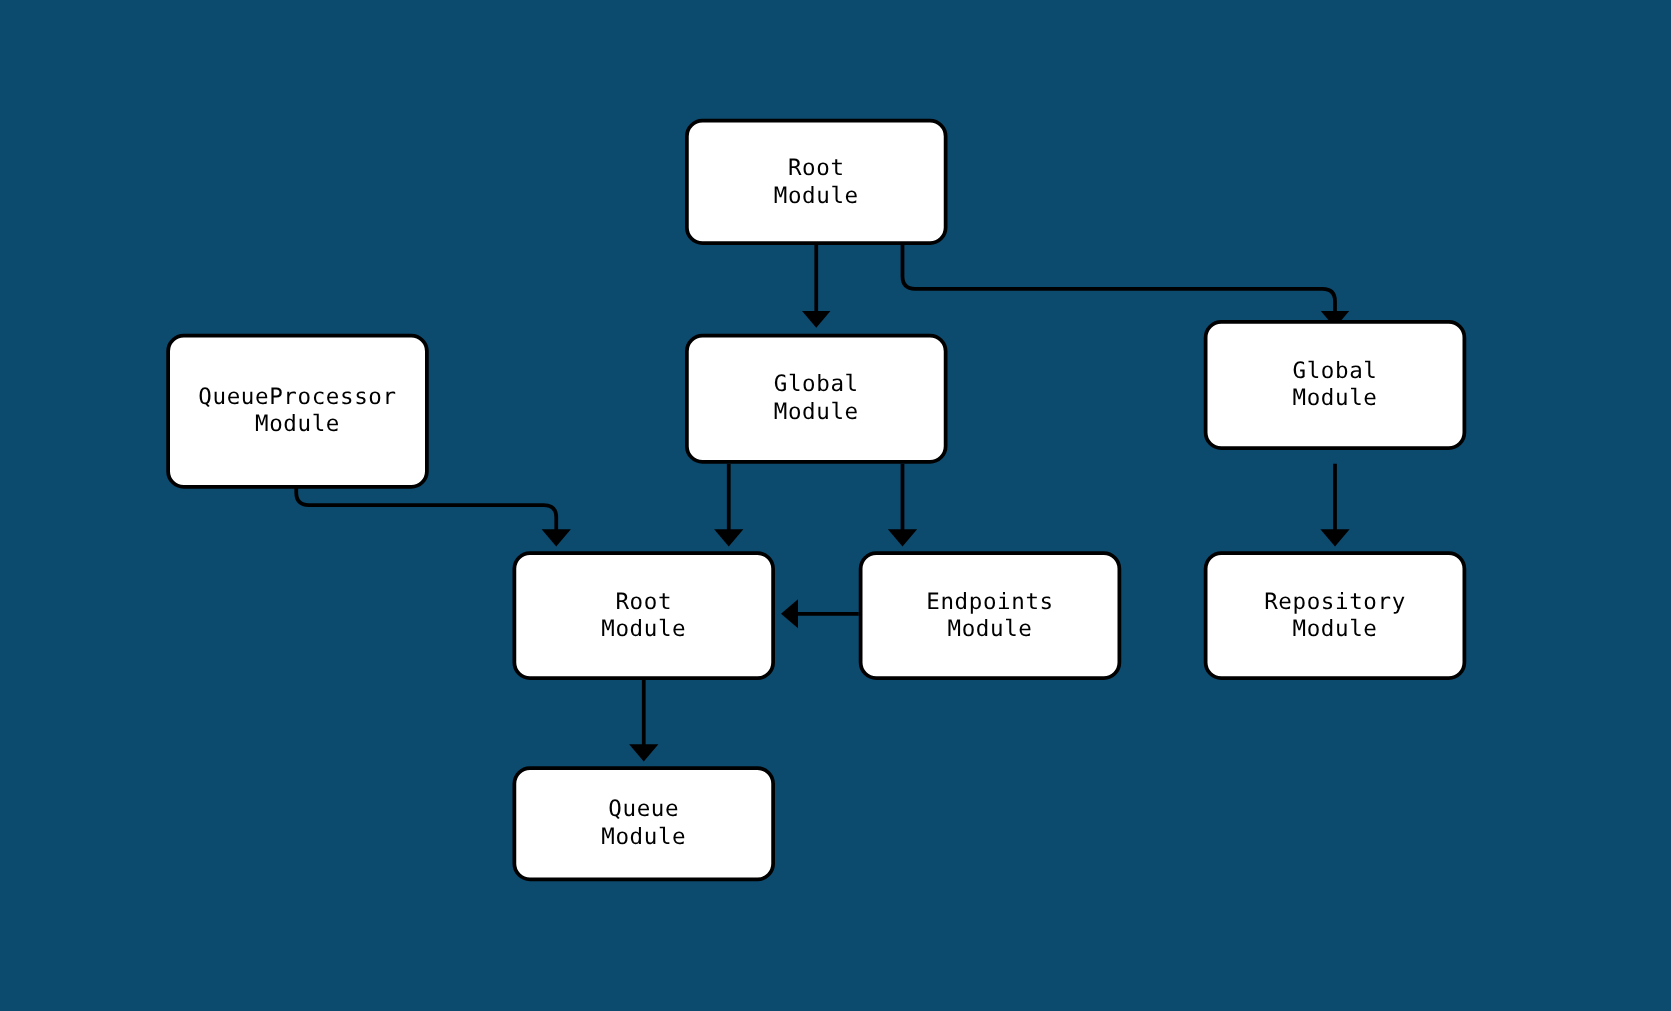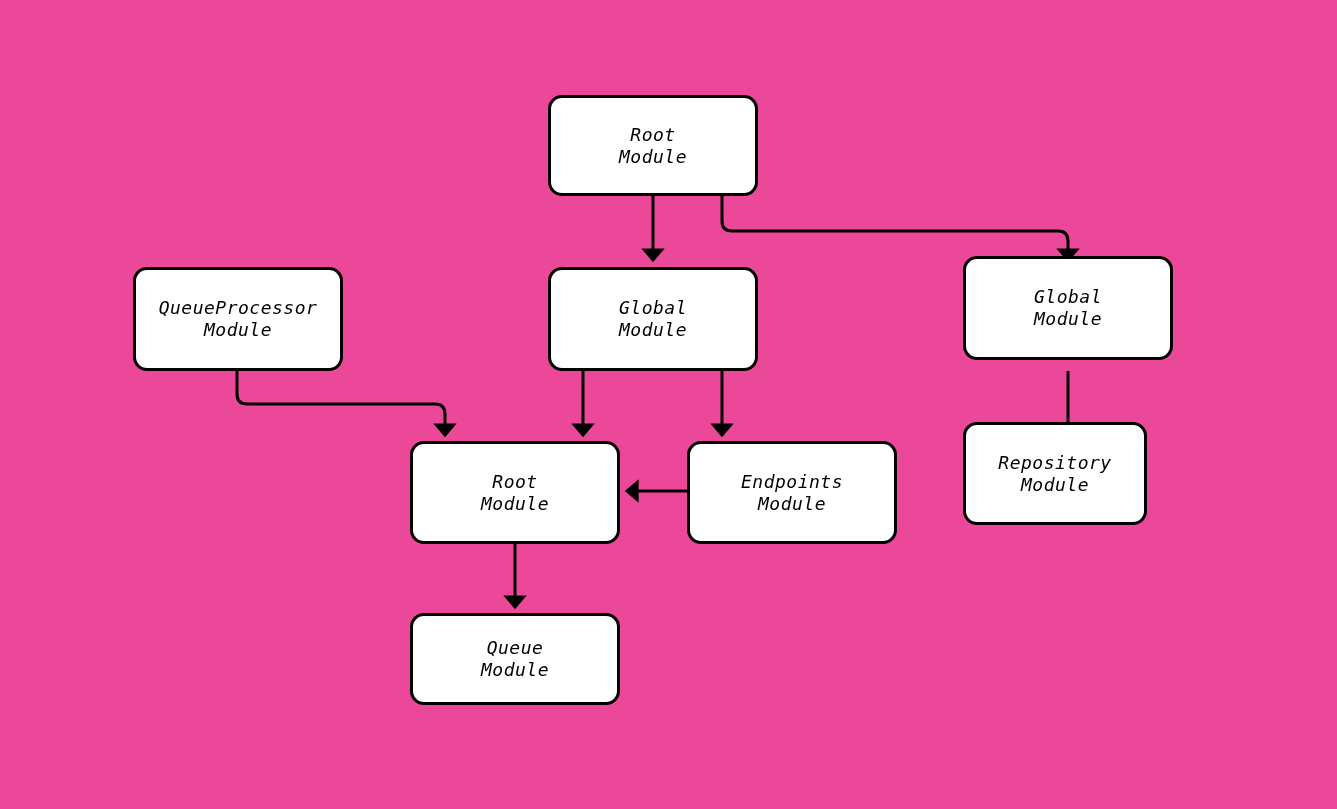--- a/index.html
+++ b/index.html
@@ -47,21 +47,21 @@
     font-size: 18px;
     line-height: 22px;
     color: #000000;
     letter-spacing: 0.5px;
     white-space: nowrap;
   }
 </style>
 </head>
 <body>
 
-<div id="diagram-canvas" style="background: #ec4899; font-style: italic;">
+<div id="diagram-canvas" style="background: #0c4a6e;">
 
   <svg id="edge-layer" viewBox="0 0 1337 809" width="1337" height="809" xmlns="http://www.w3.org/2000/svg">
     <defs>
       <marker id="arrowhead" markerWidth="9" markerHeight="9" refX="1.2" refY="4.5" orient="auto" markerUnits="strokeWidth">
         <path d="M 0 0.6 L 0 8.4 L 4.6 4.5 z" fill="#000000"></path>
       </marker>
     </defs>
     <g id="edge-group" fill="none" stroke="#000000" stroke-width="3" stroke-linecap="butt" stroke-linejoin="round">
         <path d="M 653 196 L 653 252" marker-end="url(#arrowhead)"></path>
         <path d="M 722 196 L 722 221 Q 722 231 732 231 L 1058 231 Q 1068 231 1068 241 L 1068 252" marker-end="url(#arrowhead)"></path>
@@ -72,41 +72,41 @@
         <path d="M 515 544 L 515 599" marker-end="url(#arrowhead)"></path>
         <path d="M 1068 371 L 1068 427" marker-end="url(#arrowhead)"></path>
       </g>
   </svg>
 
   <div id="node-layer">
       <div class="node" style="left: 548px; top: 95px; width: 210px; height: 101px; border-color: rgb(0, 0, 0); border-width: 3px; border-radius: 14px;">
         <div class="node-line" style="color: rgb(0, 0, 0);">Root</div>
         <div class="node-line" style="color: rgb(0, 0, 0);">Module</div>
       </div>
-      <div class="node" style="left: 133px; top: 267px; width: 210px; height: 104px; border-color: rgb(0, 0, 0); border-width: 3px; border-radius: 14px;">
+      <div class="node" style="left: 133px; top: 267px; width: 210px; height: 124px; border-color: rgb(0, 0, 0); border-width: 3px; border-radius: 14px;">
         <div class="node-line" style="color: rgb(0, 0, 0);">QueueProcessor</div>
         <div class="node-line" style="color: rgb(0, 0, 0);">Module</div>
       </div>
       <div class="node" style="left: 548px; top: 267px; width: 210px; height: 104px; border-color: rgb(0, 0, 0); border-width: 3px; border-radius: 14px;">
         <div class="node-line" style="color: rgb(0, 0, 0);">Global</div>
         <div class="node-line" style="color: rgb(0, 0, 0);">Module</div>
       </div>
       <div class="node" style="left: 963px; top: 256px; width: 210px; height: 104px; border-color: rgb(0, 0, 0); border-width: 3px; border-radius: 14px;">
         <div class="node-line" style="color: rgb(0, 0, 0);">Global</div>
         <div class="node-line" style="color: rgb(0, 0, 0);">Module</div>
       </div>
       <div class="node" style="left: 410px; top: 441px; width: 210px; height: 103px; border-color: rgb(0, 0, 0); border-width: 3px; border-radius: 14px;">
         <div class="node-line" style="color: rgb(0, 0, 0);">Root</div>
         <div class="node-line" style="color: rgb(0, 0, 0);">Module</div>
       </div>
       <div class="node" style="left: 687px; top: 441px; width: 210px; height: 103px; border-color: rgb(0, 0, 0); border-width: 3px; border-radius: 14px;">
         <div class="node-line" style="color: rgb(0, 0, 0);">Endpoints</div>
         <div class="node-line" style="color: rgb(0, 0, 0);">Module</div>
       </div>
-      <div class="node" style="left: 963px; top: 422px; width: 184px; height: 103px; border-color: rgb(0, 0, 0); border-width: 3px; border-radius: 14px;">
+      <div class="node" style="left: 963px; top: 441px; width: 210px; height: 103px; border-color: rgb(0, 0, 0); border-width: 3px; border-radius: 14px;">
         <div class="node-line" style="color: rgb(0, 0, 0);">Repository</div>
         <div class="node-line" style="color: rgb(0, 0, 0);">Module</div>
       </div>
       <div class="node" style="left: 410px; top: 613px; width: 210px; height: 92px; border-color: rgb(0, 0, 0); border-width: 3px; border-radius: 14px;">
         <div class="node-line" style="color: rgb(0, 0, 0);">Queue</div>
         <div class="node-line" style="color: rgb(0, 0, 0);">Module</div>
       </div>
     </div>
 
 </div>

